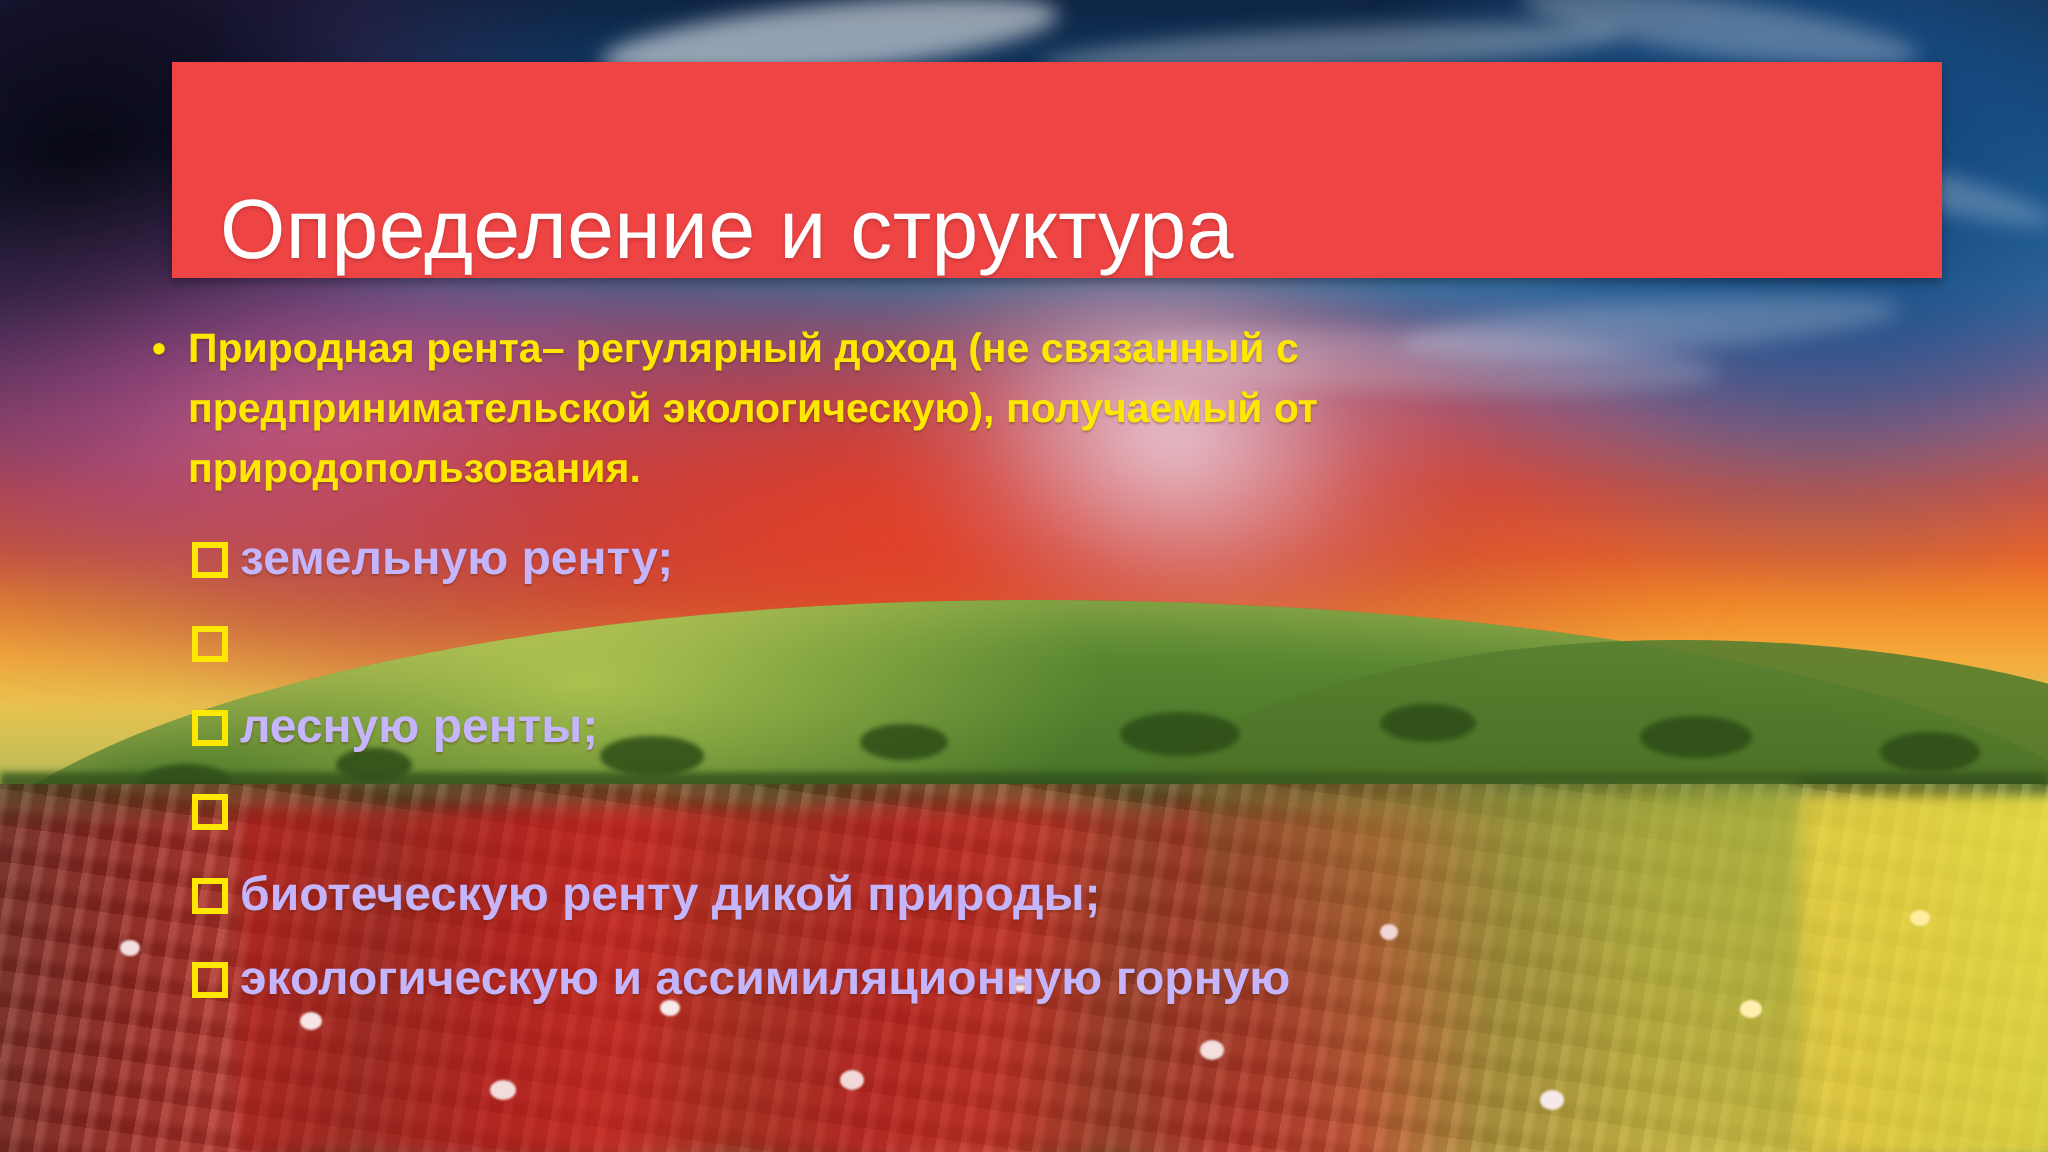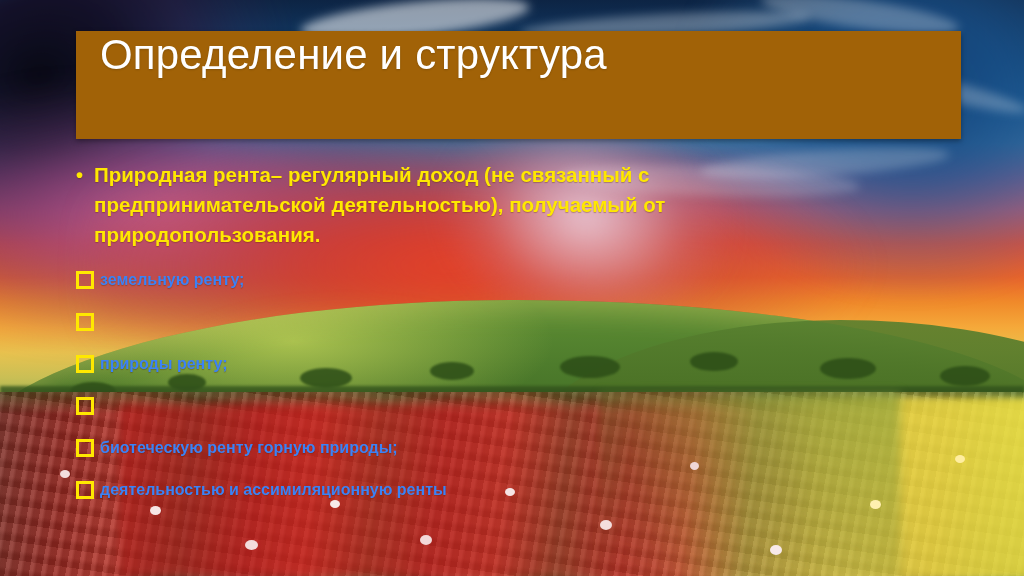--- a/index.html
+++ b/index.html
@@ -165,24 +165,24 @@
   .treeline {
     position: absolute; left: 0; top: 386px; width: 1024px; height: 22px;
     background: linear-gradient(180deg, #33541c 0%, #2a471a 60%, rgba(42,71,26,0) 100%);
     opacity: .8;
     filter: blur(1.6px);
   }
 
   
   .title-banner {
     position: absolute;
-    left: 76px; top: 31px;
+    left: 86px; top: 31px;
     width: 885px; height: 108px;
-    background: #a16207;
-    display: flex; align-items: flex-start;
+    background: #ef4444;
+    display: flex; align-items: flex-end;
     box-shadow: 0 2px 5px rgba(0,0,0,0.35);
   }
   .title-text {
     color: #ffffff;
     font-size: 42px;
     font-weight: 400;
     letter-spacing: 0.2px;
     padding-left: 24px;
     white-space: nowrap;
     text-shadow: 0 1px 2px rgba(0,0,0,0.18);
@@ -210,26 +210,27 @@
     line-height: 30px;
     color: #FFE800;
     text-align: left;
   }
   .para .para-text { flex: 1 1 auto; max-width: 700px; }
 
   .list { margin-top: 9px; }
   .list-item {
     display: flex;
     align-items: center;
-    color: #3b82f6;
-    font-size: 16px;
+    color: #c4b5fd;
+    font-size: 24px;
     font-weight: bold;
     line-height: 30px;
     height: 42px;
     text-shadow: 0 1px 1px rgba(90,40,0,0.35);
+    margin-left: 20px;
   }
   .sq-bullet {
     flex: 0 0 auto;
     width: 18px; height: 18px;
     box-sizing: border-box;
     border: 3px solid #FFE800;
     margin-right: 6px;
     background: transparent;
   }
   .list-item .item-text { flex: 1 1 auto; white-space: nowrap; }
@@ -290,49 +291,49 @@
   </div>
 
   <div class="title-banner">
     <div class="title-text">Определение и структура</div>
   </div>
 
   <div class="content">
 
     <div class="para">
       <span class="dot-bullet">•</span>
-      <span class="para-text">Природная рента– регулярный доход (не связанный с предпринимательской деятельностью), получаемый от природопользования.</span>
+      <span class="para-text">Природная рента– регулярный доход (не связанный с предпринимательской экологическую), получаемый от природопользования.</span>
     </div>
 
     <div class="list">
 
       <div class="list-item">
         <span class="sq-bullet"></span>
         <span class="item-text">земельную ренту;</span>
       </div>
 
       <div class="list-item">
         <span class="sq-bullet"></span>
       </div>
 
       <div class="list-item">
         <span class="sq-bullet"></span>
-        <span class="item-text">природы ренту;</span>
-      </div>
-
-      <div class="list-item">
-        <span class="sq-bullet"></span>
-      </div>
-
-      <div class="list-item">
-        <span class="sq-bullet"></span>
-        <span class="item-text">биотеческую ренту горную природы;</span>
-      </div>
-
-      <div class="list-item">
-        <span class="sq-bullet"></span>
-        <span class="item-text">деятельностью и ассимиляционную ренты</span>
+        <span class="item-text">лесную ренты;</span>
+      </div>
+
+      <div class="list-item">
+        <span class="sq-bullet"></span>
+      </div>
+
+      <div class="list-item">
+        <span class="sq-bullet"></span>
+        <span class="item-text">биотеческую ренту дикой природы;</span>
+      </div>
+
+      <div class="list-item">
+        <span class="sq-bullet"></span>
+        <span class="item-text">экологическую и ассимиляционную горную</span>
       </div>
 
     </div>
   </div>
 
 </div>
 
 </body></html>

